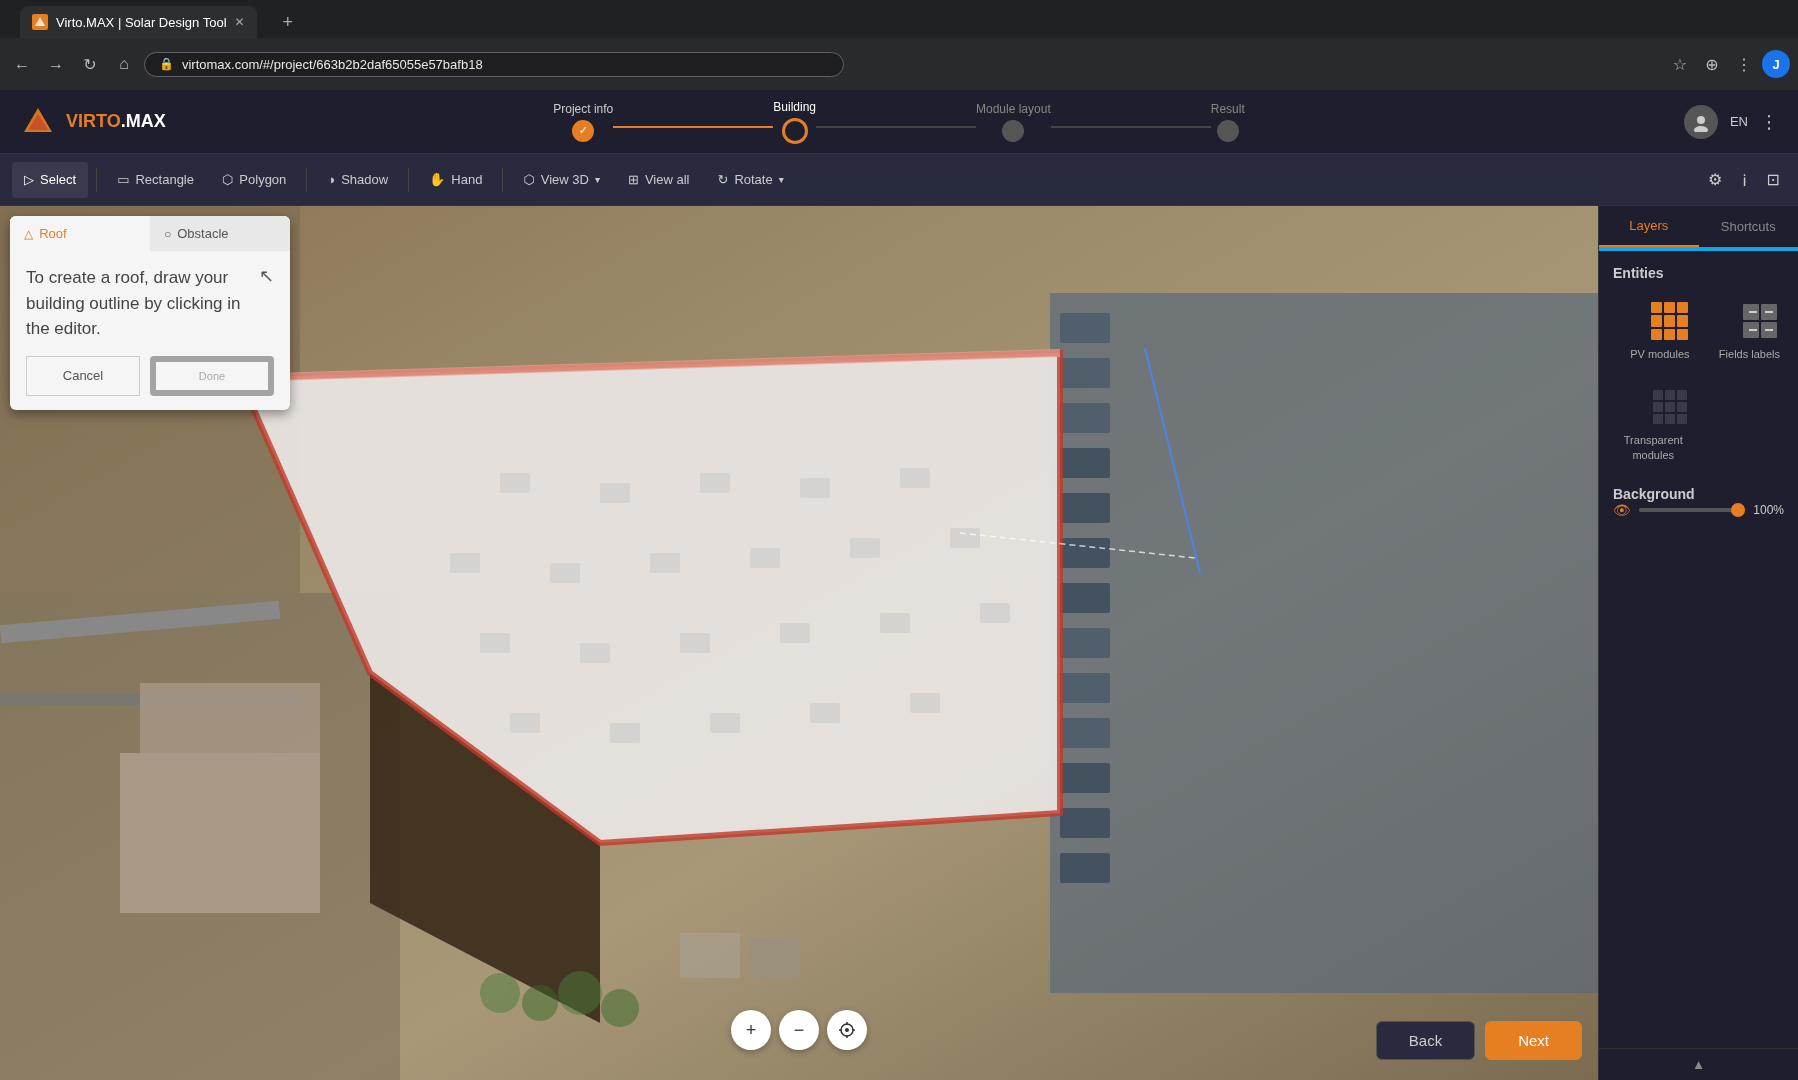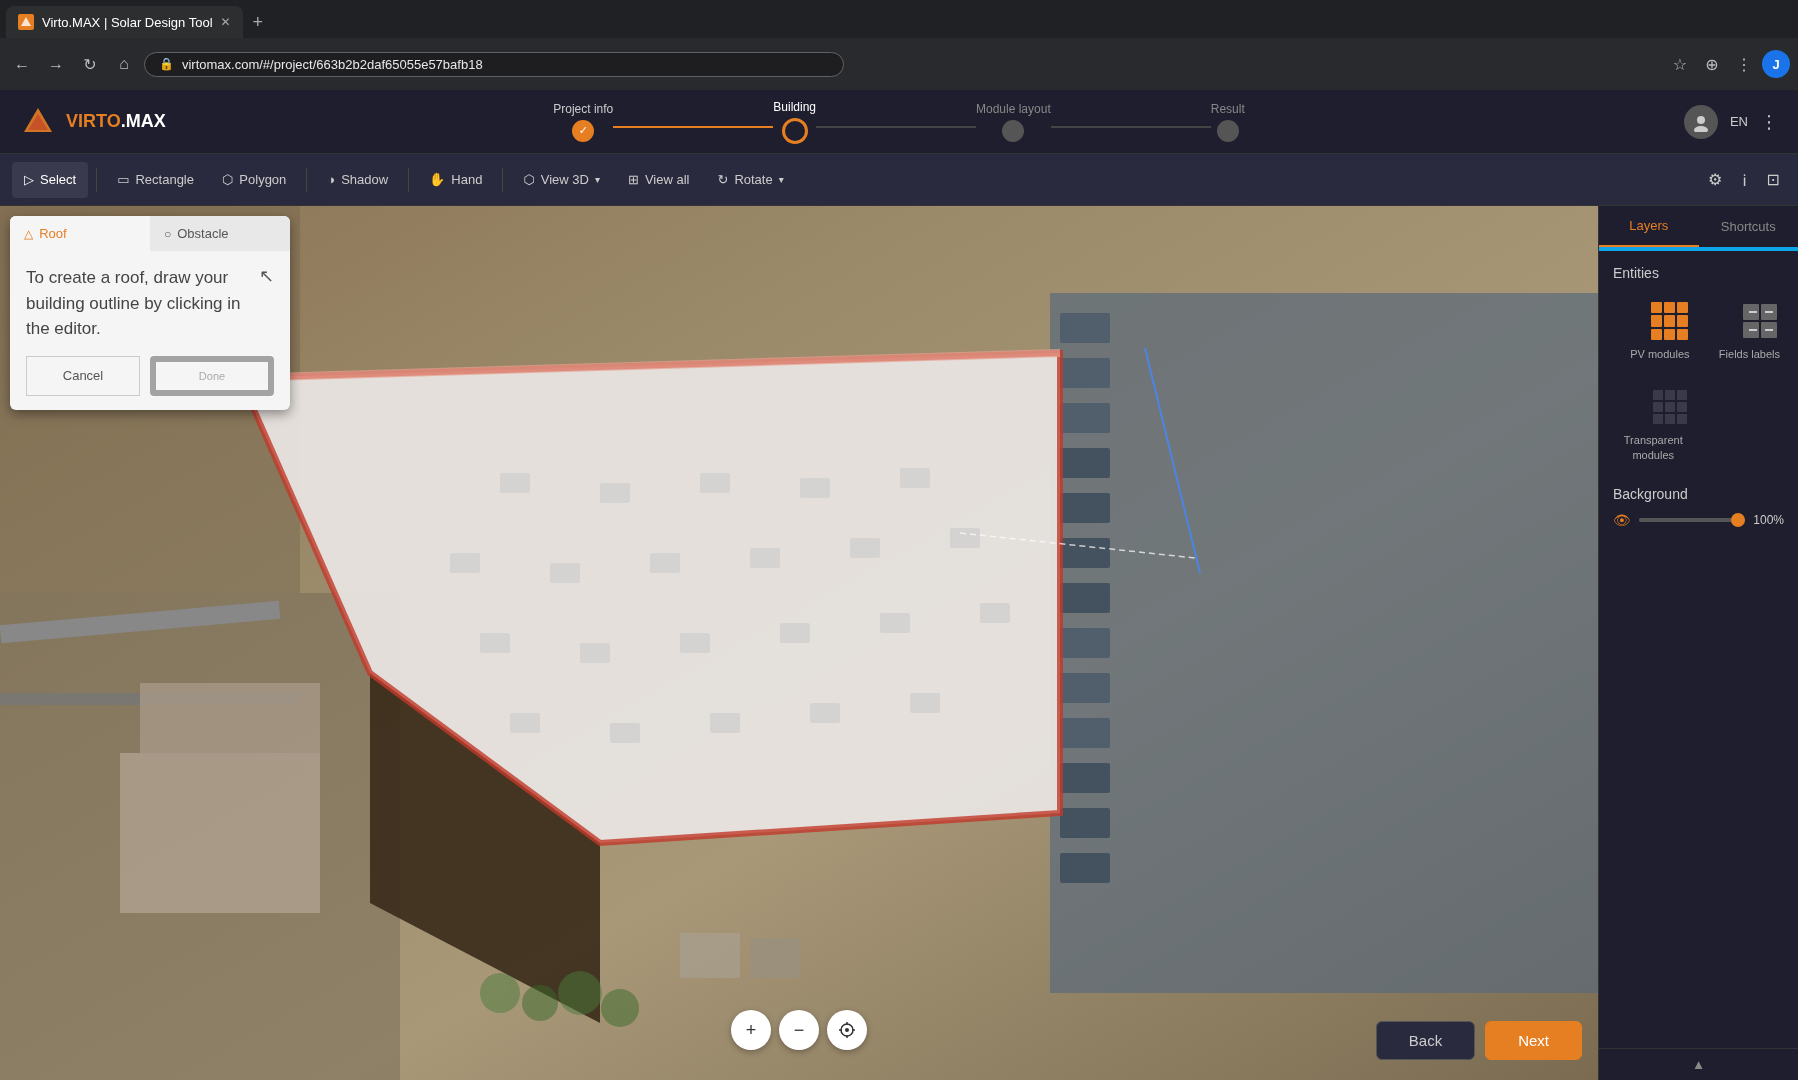--- a/index.html
+++ b/index.html
@@ -7,23 +7,23 @@
 
     
     .browser-chrome {
       background: #202124;
       height: 90px;
       display: flex;
       flex-direction: column;
     }
     .browser-tabs {
       display: flex;
-      padding: 6px 6px 0;
+      padding: 6px 20px 0;
       height: 38px;
-      gap: 4px;
+      gap: 20px;
     }
     .browser-tab {
       background: #35363a;
       border-radius: 8px 8px 0 0;
       padding: 6px 12px;
       color: #e8e8e8;
       font-size: 13px;
       display: flex;
       align-items: center;
       gap: 8px;
@@ -442,21 +442,21 @@
       color: #e67e22;
       border-bottom: 2px solid #e67e22;
     }
     .right-panel-content {
       flex: 1;
       padding: 14px;
       overflow-y: auto;
     }
     .section-title {
       font-size: 14px;
-      font-weight: 400;
+      font-weight: 700;
       color: #ccc;
       margin-bottom: 12px;
     }
     .entity-grid {
       display: grid;
       grid-template-columns: 1fr 1fr;
       gap: 10px;
       margin-bottom: 16px;
     }
     .entity-item {
@@ -489,23 +489,22 @@
       height: 38px;
     }
     .pv-cell {
       background: #e67e22;
       border-radius: 1px;
     }
 
     .bg-section { margin-top: 10px; }
     .bg-header {
       font-size: 14px;
-      font-weight: 400;
+      font-weight: 700;
       color: #ccc;
-      margin-bottom: 10px;
     }
     .bg-opacity-row {
       display: flex;
       align-items: center;
       gap: 8px;
     }
     .eye-icon {
       color: #e67e22;
       font-size: 14px;
       cursor: pointer;

